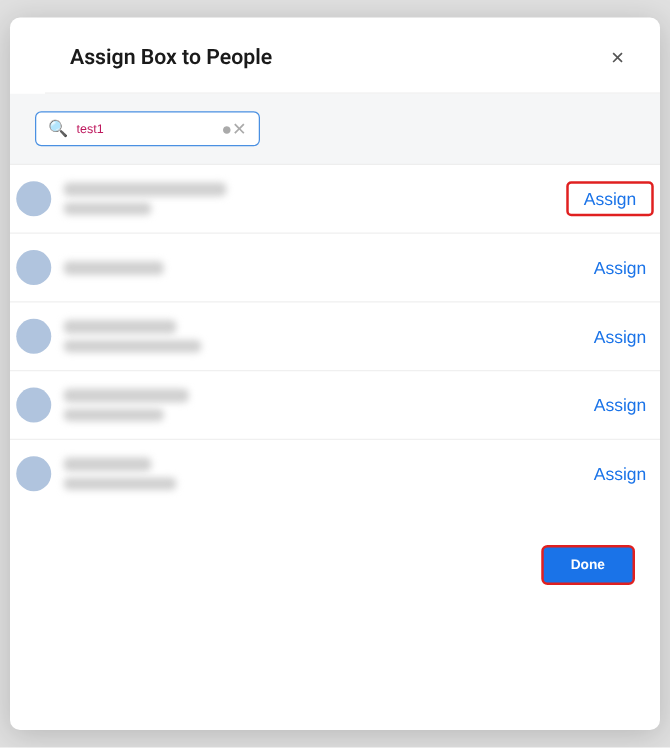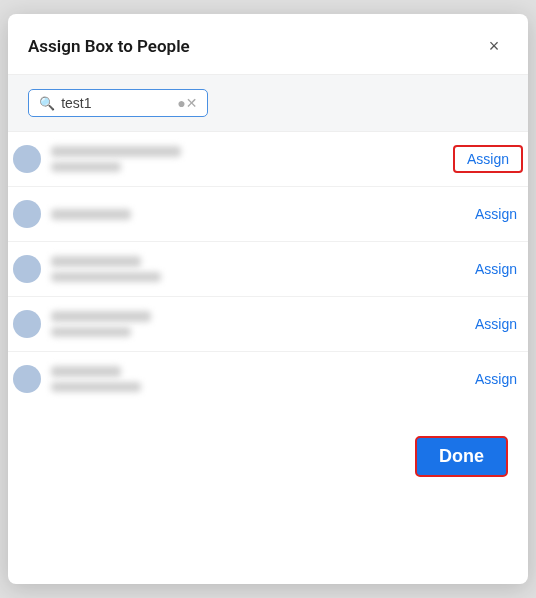--- a/index.html
+++ b/index.html
@@ -20,20 +20,21 @@
       position: relative;
       padding: 0;
       overflow: hidden;
     }
     .modal-header {
       display: flex;
       align-items: center;
       justify-content: space-between;
       padding: 18px 20px 14px 20px;
       border-bottom: 1px solid #eee;
+      margin-left: 28px;
     }
     .modal-title {
       font-size: 17px;
       font-weight: 600;
       color: #1a1a1a;
     }
     .close-btn {
       background: none;
       border: none;
       cursor: pointer;
@@ -61,22 +62,22 @@
       gap: 6px;
     }
     .search-icon {
       color: #888;
       font-size: 13px;
       flex-shrink: 0;
     }
     .search-input {
       border: none;
       outline: none;
-      font-size: 14px;
-      color: #404040;
+      font-size: 10px;
+      color: #be185d;
       width: 110px;
       background: transparent;
     }
     .clear-btn {
       background: none;
       border: none;
       cursor: pointer;
       color: #aaa;
       font-size: 14px;
       display: flex;
@@ -138,21 +139,21 @@
       display: flex;
       justify-content: flex-end;
       padding: 20px 20px 20px 20px;
       margin-top: 10px;
     }
     .done-btn {
       background: #1a73e8;
       color: #fff;
       border: 2px solid #e02020;
       border-radius: 5px;
-      font-size: 18px;
+      font-size: 11px;
       font-weight: 600;
       cursor: pointer;
       padding: 8px 22px;
     }
     .avatar-placeholder {
       width: 28px;
       height: 28px;
       border-radius: 50%;
       background: #b0c4de;
       flex-shrink: 0;

